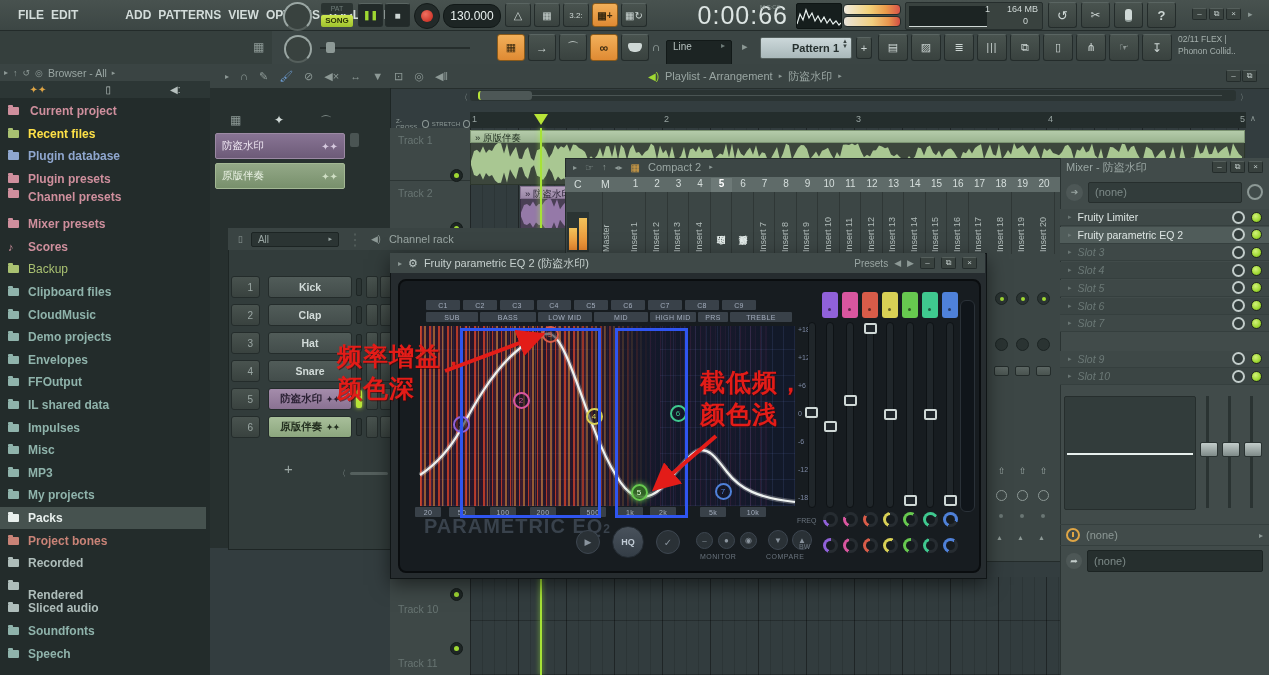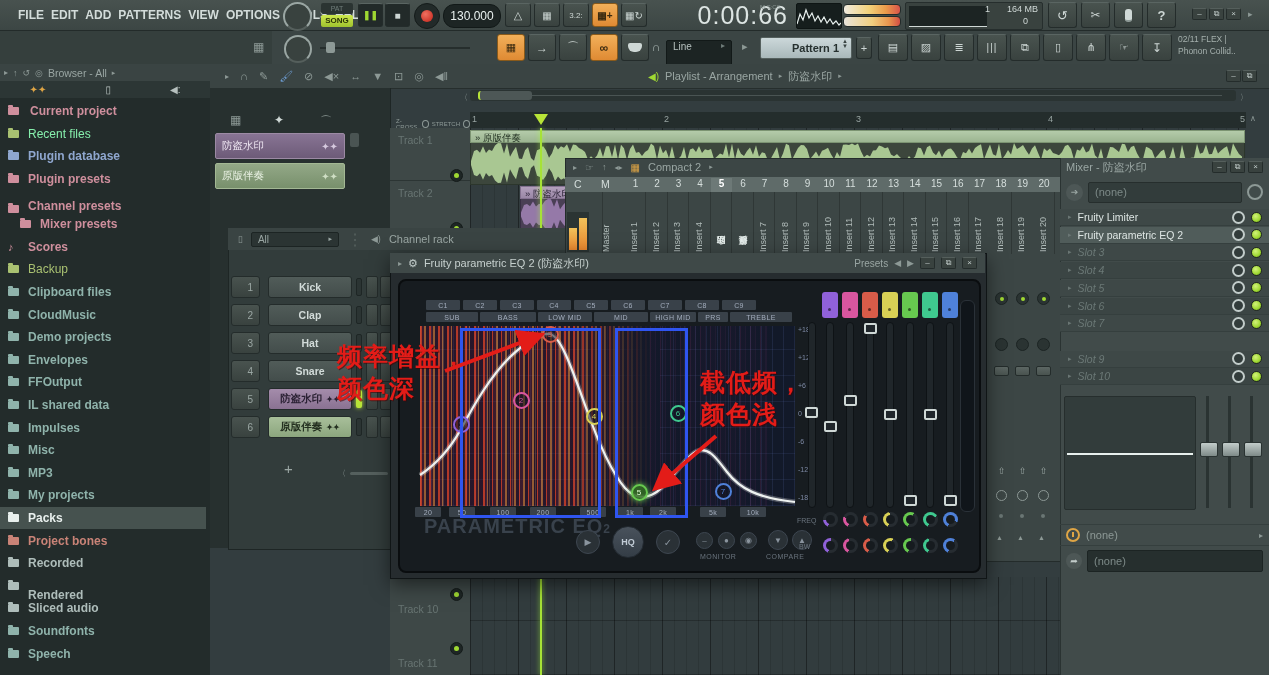--- a/index.html
+++ b/index.html
@@ -32,21 +32,21 @@
 </style>
 </head>
 <body>
 
 <div id="stage">
 
   <div class="abs" style="left:0;top:0;width:1269px;height:30px;background:linear-gradient(#48524f,#3c4644);border-bottom:1px solid #232b2a;"></div>
   <div class="abs" id="menu" style="left:18px;top:0;height:30px;display:flex;gap:7px;align-items:center;font-weight:bold;font-size:12px;color:#d3dcda;">
       <div style="cursor:default;">FILE</div>
       <div style="cursor:default;">EDIT</div>
-      <div style="cursor:default;">ADD</div>
+      <div style="cursor:default;margin-left:40px;">ADD</div>
       <div style="cursor:default;">PATTERNS</div>
       <div style="cursor:default;">VIEW</div>
       <div style="cursor:default;">OPTIONS</div>
       <div style="cursor:default;">TOOLS</div>
       <div style="cursor:default;">HELP</div>
     </div>
   <div class="abs" style="left:283px;top:2px;width:25px;height:25px;border-radius:50%;border:2px solid #9aa6a3;border-bottom-color:#555f5c;background:#39423f;"></div>
   <div class="abs" style="left:321px;top:3px;width:32px;height:11px;background:#2b3432;color:#707d7a;font-size:7px;text-align:center;line-height:11px;border-radius:2px;">PAT</div>
   <div class="abs" style="left:321px;top:15px;width:32px;height:12px;background:linear-gradient(#cde84e,#9fc22e);color:#2a3306;font-weight:bold;font-size:8px;text-align:center;line-height:12px;border-radius:2px;">SONG</div>
   <div class="abs btn" style="left:358px;top:3px;width:25px;height:24px;background:#222a29;color:#9fd832;font-size:9px;font-weight:bold;">❚❚</div>
@@ -137,35 +137,35 @@
     <span style="color:#b6c0be;font-size:10px;">▯</span>
     <span style="color:#b6c0be;font-size:10px;">◀:</span>
   </div>
   <div class="abs" id="blist" style="left:0;top:100px;width:206px;height:575px;overflow:hidden;">
       <div style="display:flex;align-items:center;gap:11px;height:22.6px;padding-left:8px;">
         <div class="row-ic" style="color:#cf8f9d;"></div>
         <div style="color:#cf8f9d;font-size:12px;font-weight:bold;">Current project</div>
       </div>
       <div style="display:flex;align-items:center;gap:9px;height:22.6px;padding-left:8px;">
         <div class="row-ic" style="color:#a9c171;"></div>
-        <div style="color:#86efac;font-size:12px;font-weight:normal;">Recent files</div>
+        <div style="color:#fde047;font-size:12px;font-weight:bold;">Recent files</div>
       </div>
       <div style="display:flex;align-items:center;gap:9px;height:22.6px;padding-left:8px;">
         <div class="row-ic" style="color:#8fa7cf;"></div>
         <div style="color:#8fa7cf;font-size:12px;font-weight:bold;">Plugin database</div>
       </div>
       <div style="display:flex;align-items:center;gap:9px;height:22.6px;padding-left:8px;">
         <div class="row-ic" style="color:#cf8f9d;"></div>
         <div style="color:#cf8f9d;font-size:12px;font-weight:bold;">Plugin presets</div>
       </div>
-      <div style="display:flex;align-items:flex-end;gap:9px;height:22.6px;padding-left:8px;">
+      <div style="display:flex;align-items:flex-start;gap:9px;height:22.6px;padding-left:8px;">
         <div class="row-ic" style="color:#cf8f9d;"></div>
         <div style="color:#cf8f9d;font-size:12px;font-weight:bold;">Channel presets</div>
       </div>
-      <div style="display:flex;align-items:center;gap:9px;height:22.6px;padding-left:20px;">
+      <div style="display:flex;align-items:center;gap:9px;height:22.6px;padding-left:8px;">
         <div class="row-ic" style="color:#cf8f9d;"></div>
         <div style="color:#cf8f9d;font-size:12px;font-weight:bold;">Mixer presets</div>
       </div>
       <div style="display:flex;align-items:center;gap:9px;height:22.6px;padding-left:8px;">
         <div style="color:#cf8f9d;font-size:11px;width:11px;">♪</div>
         <div style="color:#cf8f9d;font-size:12px;font-weight:bold;">Scores</div>
       </div>
       <div style="display:flex;align-items:center;gap:9px;height:22.6px;padding-left:8px;">
         <div class="row-ic" style="color:#a9c171;"></div>
         <div style="color:#a9c171;font-size:12px;font-weight:normal;">Backup</div>

